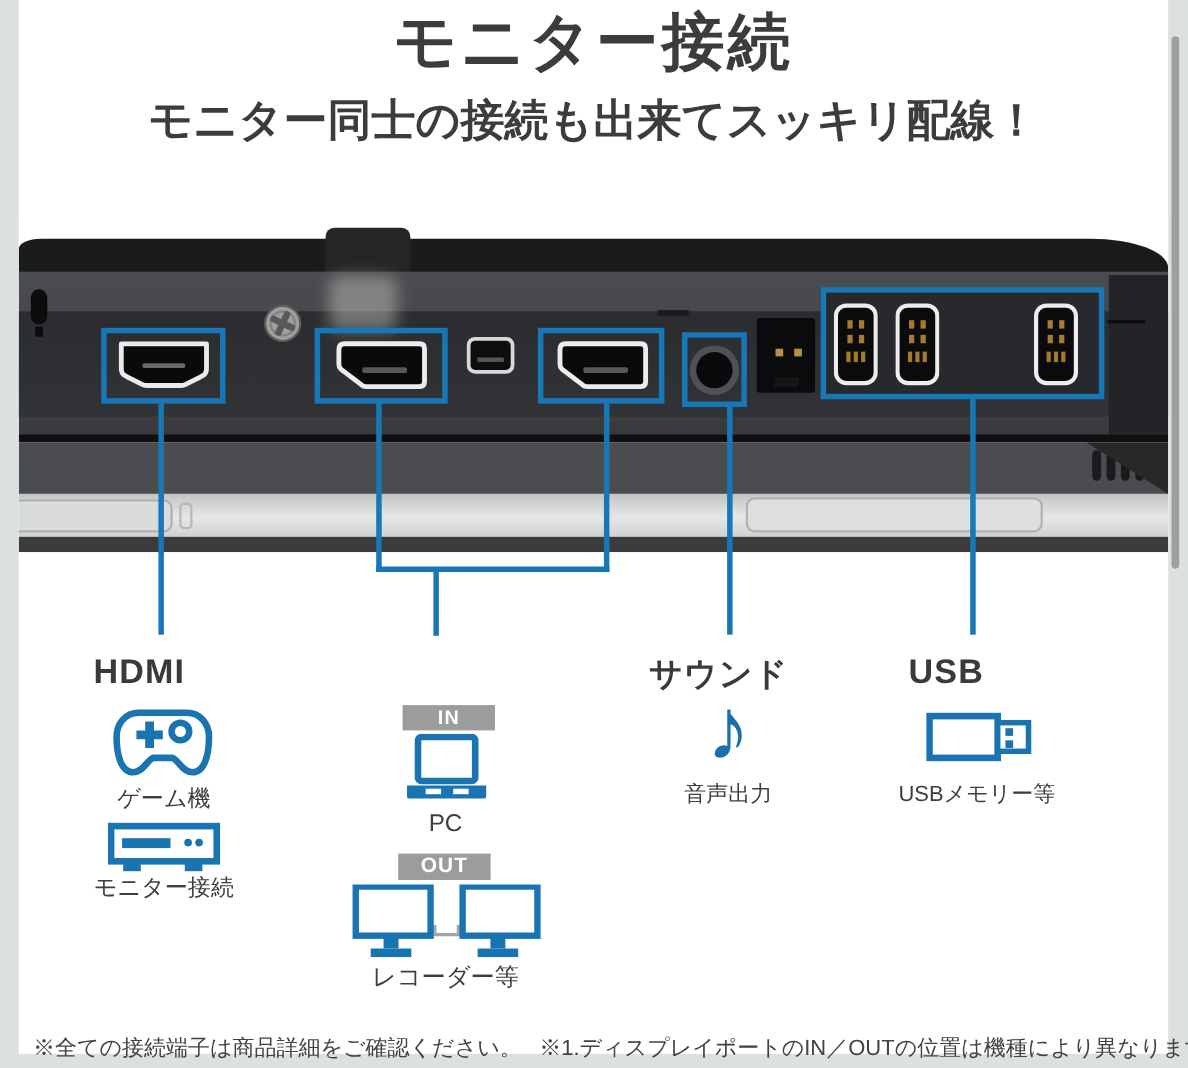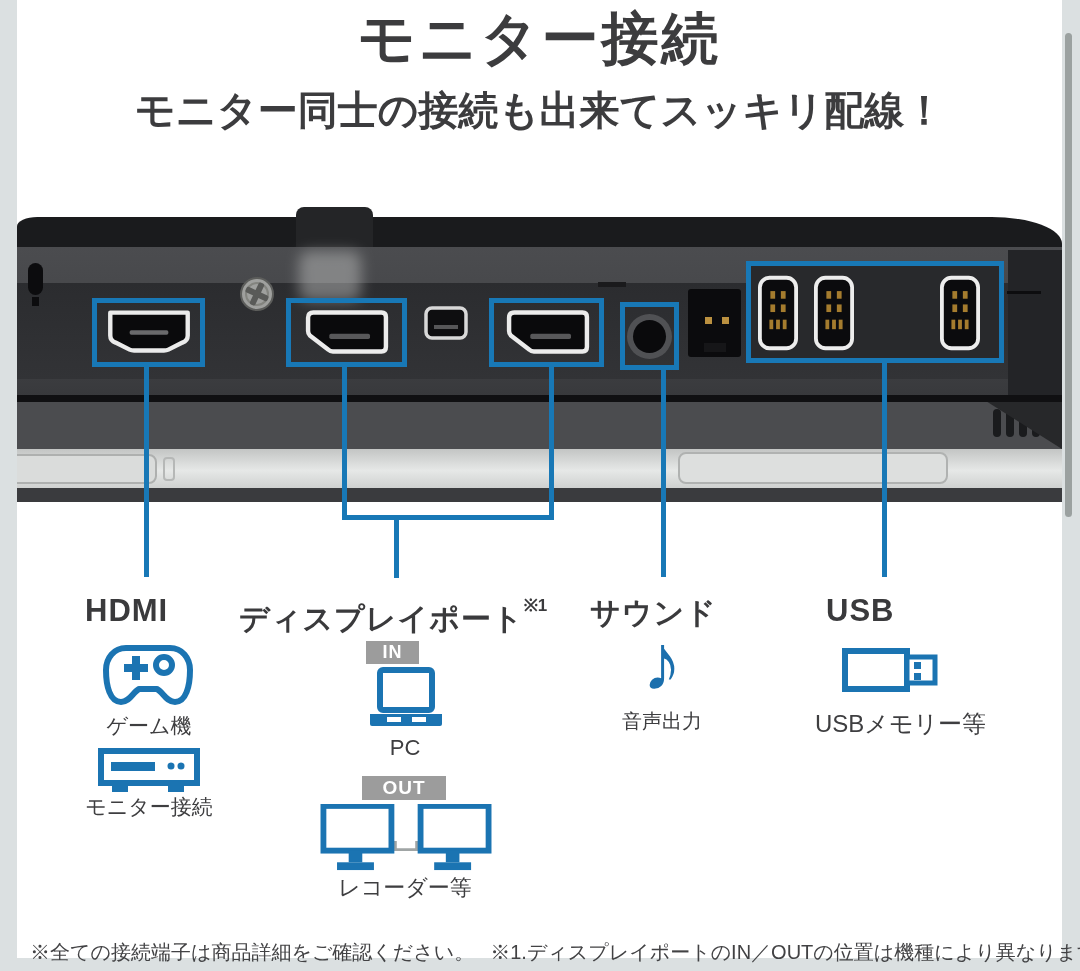--- a/index.html
+++ b/index.html
@@ -180,44 +180,41 @@
 
   <div class="abs vline" style="left:144px;top:365px;height:212px"></div>
   <div class="abs vline" style="left:342px;top:365px;height:155px"></div>
   <div class="abs vline" style="left:549px;top:365px;height:155px"></div>
   <div class="abs hline" style="left:342px;top:515px;width:212px"></div>
   <div class="abs vline" style="left:394px;top:518px;height:60px"></div>
   <div class="abs vline" style="left:661px;top:368px;height:209px"></div>
   <div class="abs vline" style="left:882px;top:361px;height:216px"></div>
 
   <div class="abs plabel" style="left:85px;top:593px;width:130px;font-size:31px">HDMI</div>
-  <div class="abs plabel" style="left:239px;top:593px;width:320px">
-    <span>ディスプレイポート</span><sup>※1</sup>
-  </div>
   <div class="abs plabel" style="left:590px;top:593px;width:140px">サウンド</div>
   <div class="abs plabel" style="left:826px;top:593px;width:120px;font-size:31px">USB</div>
 
   <svg class="abs" style="left:102px;top:640px" width="92" height="68" viewBox="0 0 92 68">
     <path d="M24,8 H68 C80,8 88,18 88,30 C88,46 84,62 73,62 C64,62 61,52 55,49 H37 C31,52 28,62 19,62 C8,62 4,46 4,30 C4,18 12,8 24,8 Z" fill="none" stroke="#1b74b2" stroke-width="6" stroke-linejoin="round"></path>
     <path d="M30,16 h8 v8 h8 v8 h-8 v8 h-8 v-8 h-8 v-8 h8 Z" fill="#1b74b2"></path>
     <circle cx="62" cy="25" r="8" fill="none" stroke="#1b74b2" stroke-width="6"></circle>
   </svg>
   <div class="abs cap" style="left:89px;top:712px;width:120px;font-size:21px">ゲーム機</div>
 
   <svg class="abs" style="left:98px;top:747px" width="102" height="50" viewBox="0 0 102 50">
     <rect x="3" y="4" width="96" height="32" fill="#ffffff" stroke="#1b74b2" stroke-width="6"></rect>
     <rect x="13" y="15" width="44" height="9" fill="#1b74b2"></rect>
     <circle cx="73" cy="19" r="3.5" fill="#1b74b2"></circle>
     <circle cx="83" cy="19" r="3.5" fill="#1b74b2"></circle>
     <rect x="14" y="36" width="16" height="9" fill="#1b74b2"></rect>
     <rect x="70" y="36" width="16" height="9" fill="#1b74b2"></rect>
   </svg>
   <div class="abs cap" style="left:84px;top:793px;width:130px;font-size:21px">モニター接続</div>
 
-  <div class="abs badge" style="left:366px;top:641px;width:53px;height:23px;line-height:23px;font-size:18px">IN</div>
+  <div class="abs badge" style="left:366px;top:641px;width:84px;height:23px;line-height:23px;font-size:18px">IN</div>
   <svg class="abs" style="left:367px;top:667px" width="78" height="64" viewBox="0 0 78 64">
     <rect x="13" y="3" width="52" height="40" rx="3" fill="#ffffff" stroke="#1b74b2" stroke-width="6"></rect>
     <path d="M3,47 H75 V57 Q75,59 73,59 H5 Q3,59 3,57 Z" fill="#1b74b2"></path>
     <rect x="20" y="50" width="14" height="5" fill="#ffffff"></rect>
     <rect x="45" y="50" width="14" height="5" fill="#ffffff"></rect>
   </svg>
   <div class="abs cap" style="left:375px;top:735px;width:60px;font-size:22px">PC</div>
 
   <div class="abs badge" style="left:362px;top:776px;width:84px;height:24px;line-height:24px;font-size:19px">OUT</div>
   <svg class="abs" style="left:317px;top:804px" width="178" height="68" viewBox="0 0 178 70">
@@ -233,20 +230,20 @@
 
   <div class="abs note" style="left:622px;top:615px;width:80px;height:95px;font-size:80px;line-height:95px">♪</div>
   <div class="abs cap" style="left:618px;top:708px;width:88px;font-size:20px">音声出力</div>
 
   <svg class="abs" style="left:842px;top:643px" width="98" height="54" viewBox="0 0 98 54">
     <rect x="3" y="8" width="62" height="38" fill="#ffffff" stroke="#1b74b2" stroke-width="6"></rect>
     <rect x="65" y="14" width="28" height="26" fill="#ffffff" stroke="#1b74b2" stroke-width="5"></rect>
     <rect x="72" y="19" width="7" height="7" fill="#1b74b2"></rect>
     <rect x="72" y="30" width="7" height="7" fill="#1b74b2"></rect>
   </svg>
-  <div class="abs cap" style="left:815px;top:708px;width:146px;font-size:24px">USBメモリー等</div>
+  <div class="abs cap" style="left:815px;top:708px;width:146px;font-size:20px">USBメモリー等</div>
 
   <div class="abs footer">
     <span class="n1">※全ての接続端子は商品詳細をご確認ください。</span><span class="n2">※1.ディスプレイポートのIN／OUTの位置は機種により異なります。</span>
   </div>
 
   <div class="abs thumb"></div>
 </div>
 
 </body></html>

